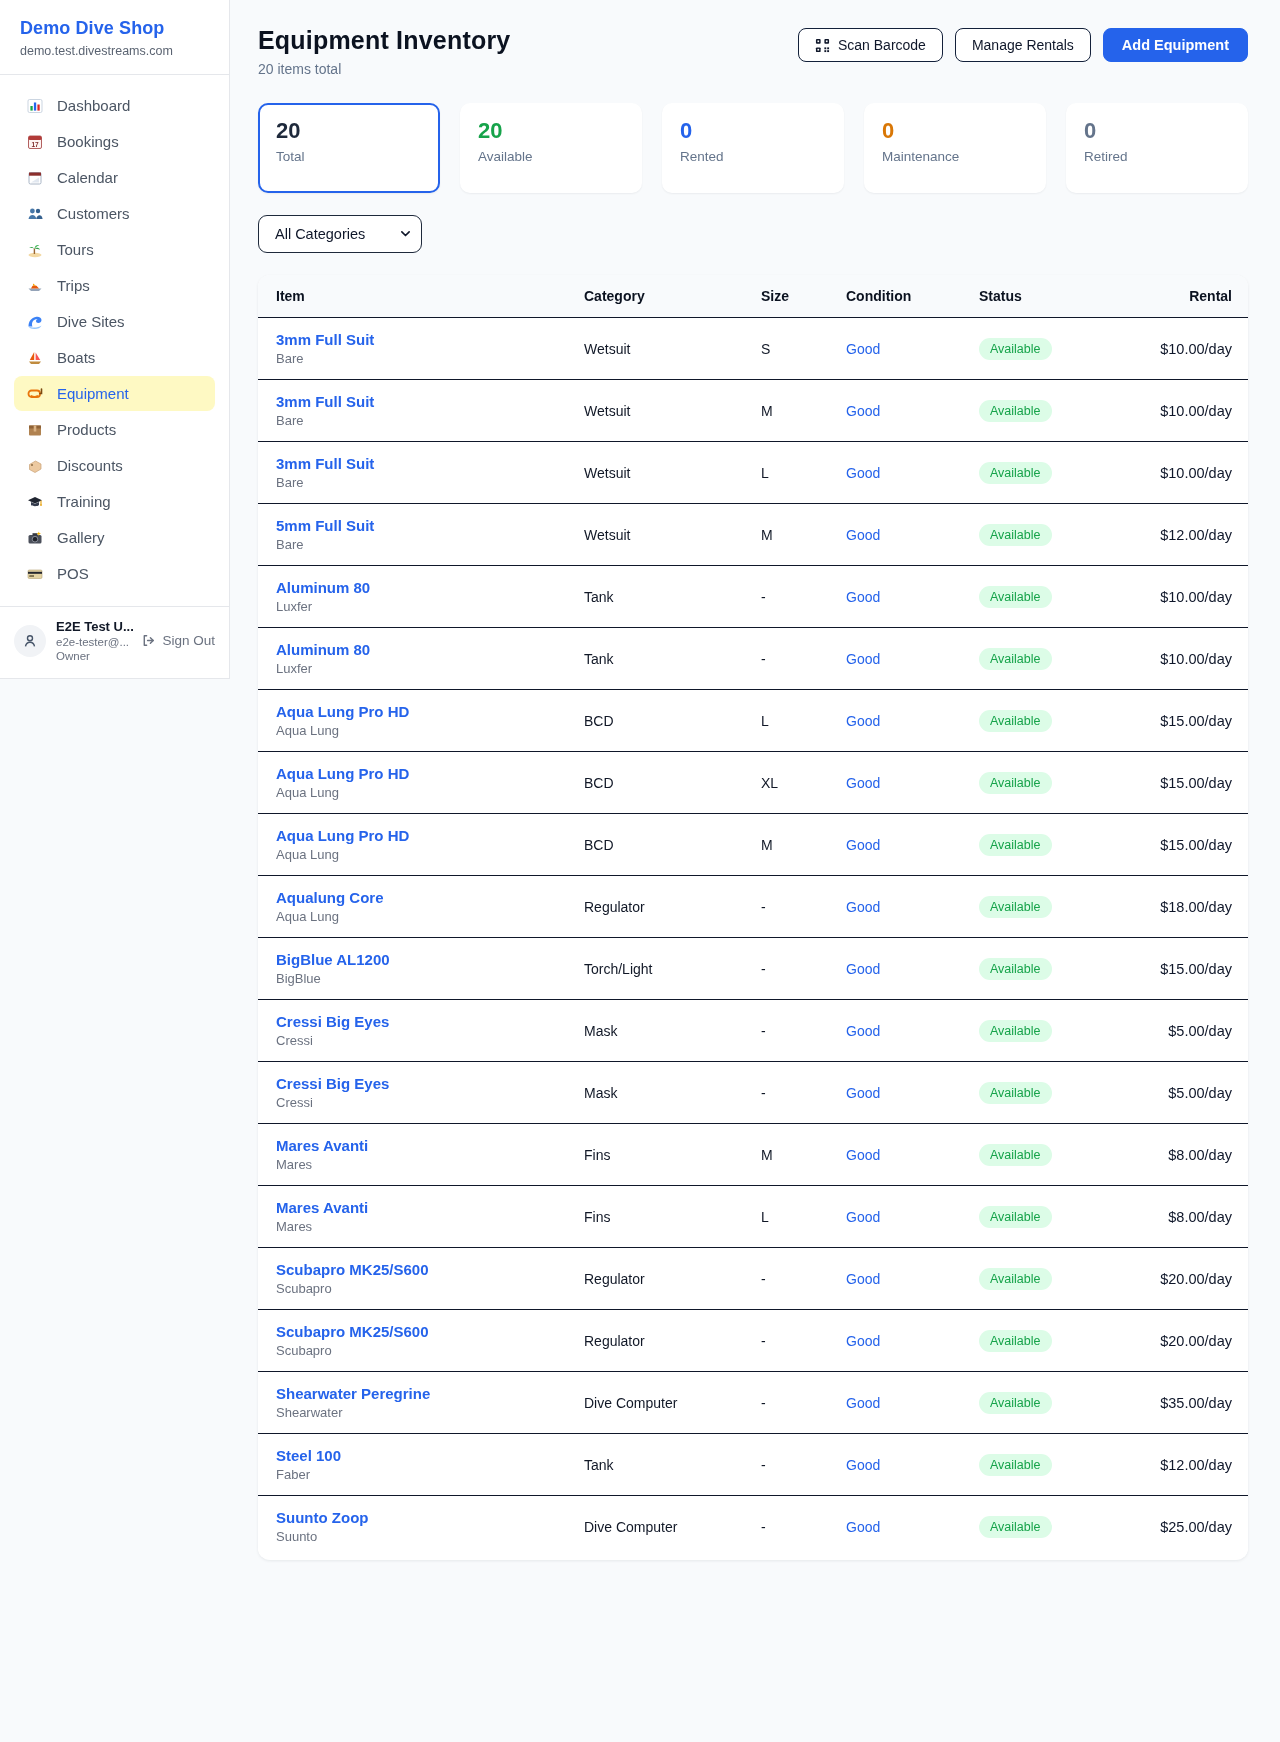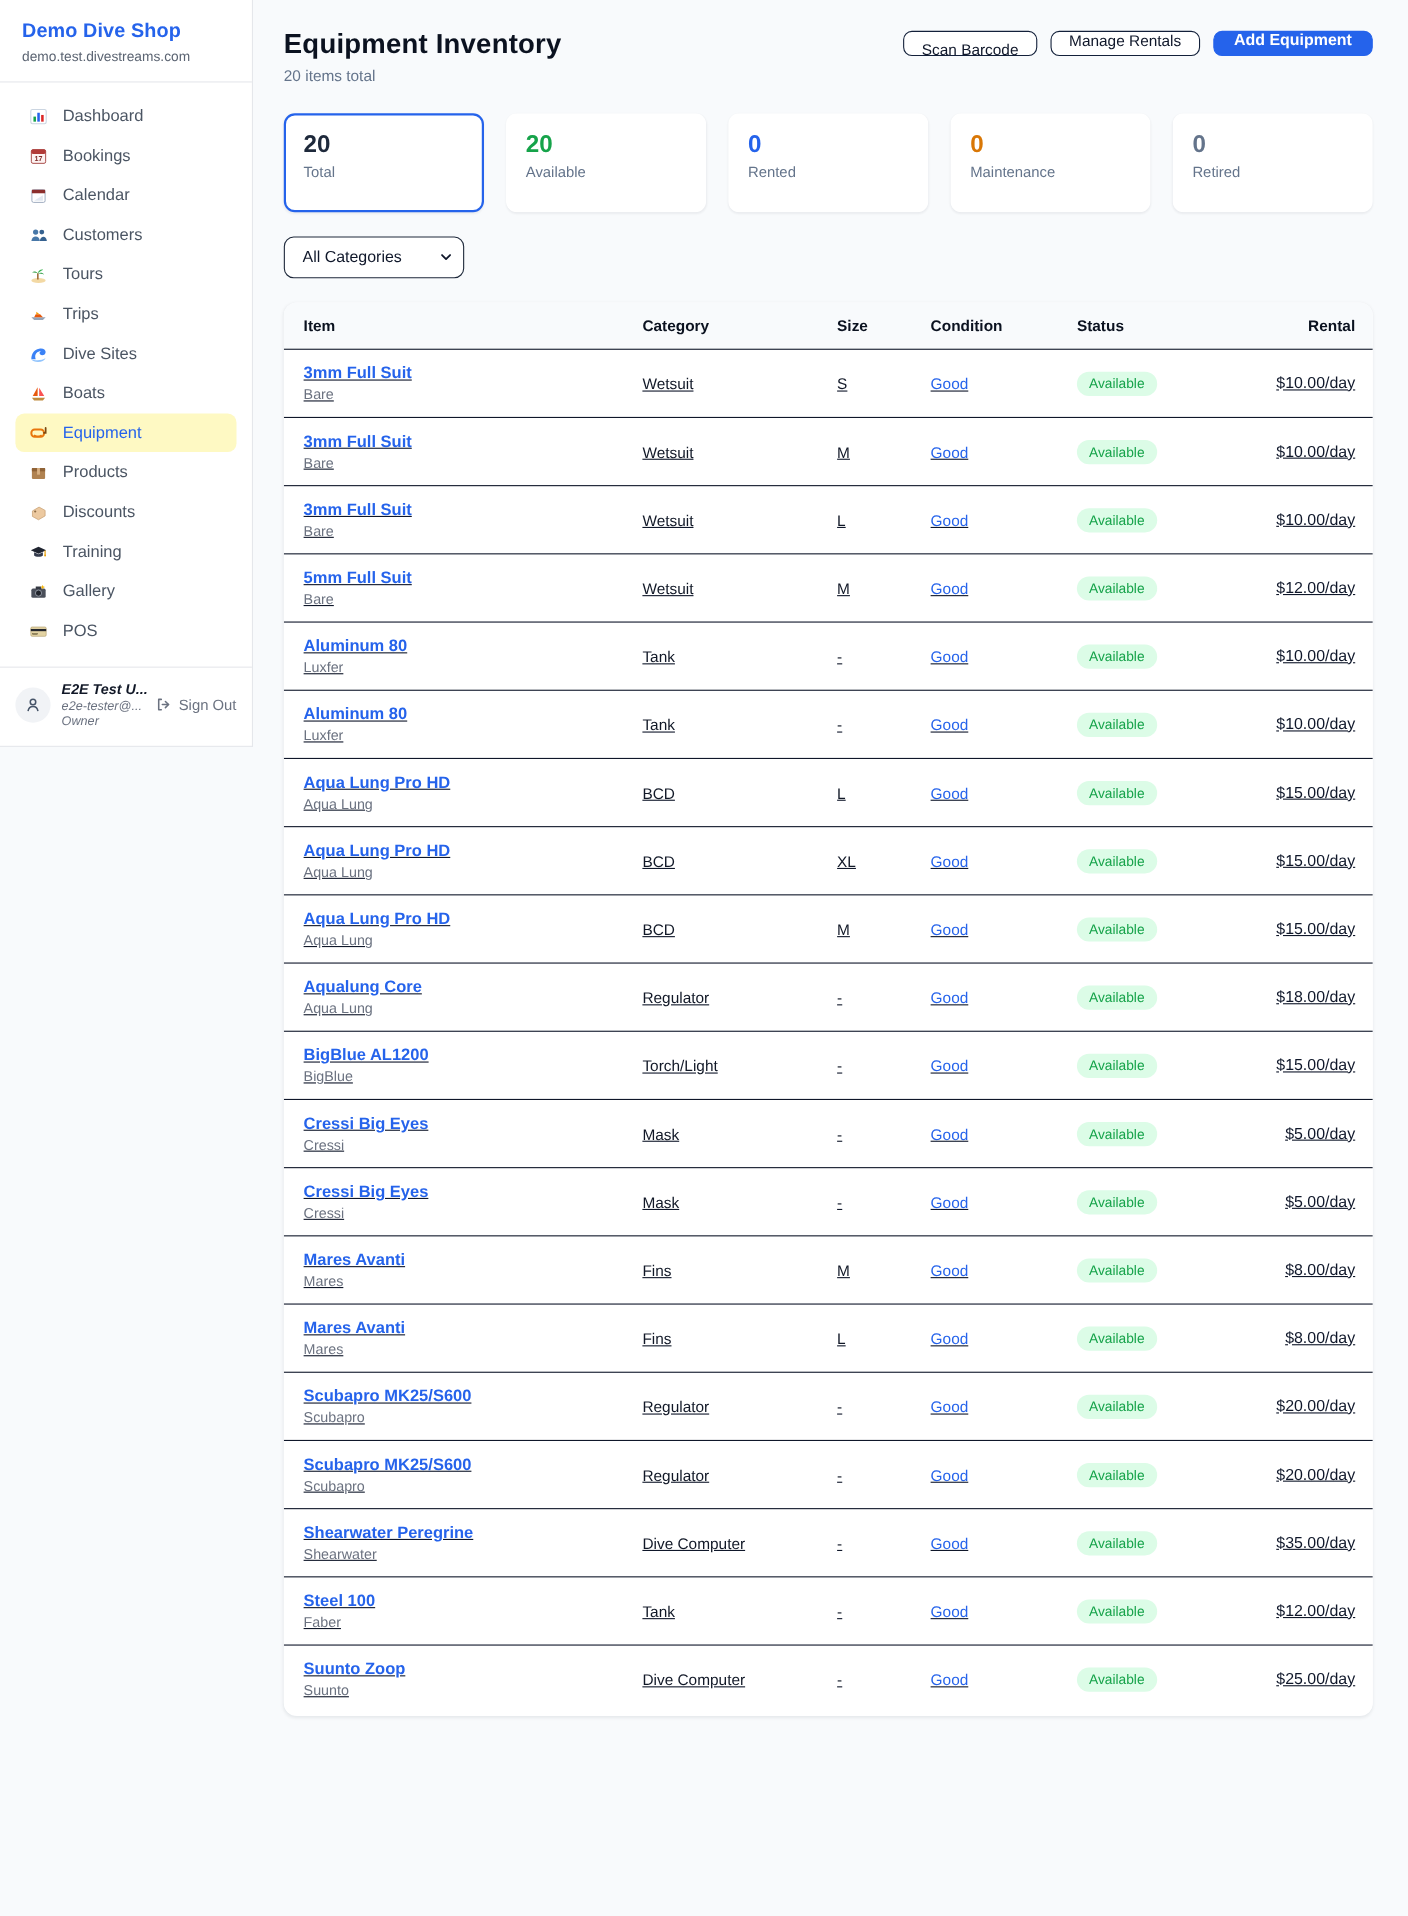--- a/index.html
+++ b/index.html
@@ -28,37 +28,36 @@
   .nav-icon { width:18px; height:16px; display:inline-flex; align-items:center; justify-content:center; }
   .nav-icon svg { width:16px; height:16px; display:block; }
   .user-block {
     border-top:1px solid #e5e7eb; padding:12px 14px 16px 14px;
     display:flex; align-items:center; gap:10px;
   }
   .avatar {
     width:32px; height:32px; border-radius:50%; background:#f1f3f6;
     display:flex; align-items:center; justify-content:center; flex:0 0 32px;
   }
-  .user-meta { min-width:0; flex:1;font-style:italic; }
+  .user-meta { min-width:0; flex:1; }
   .user-name { font-size:13px; font-weight:700; color:#111827; white-space:nowrap; }
   .user-email, .user-role { font-size:11.5px; color:#6b7280; margin-top:2px; white-space:nowrap; }
   .signout { display:flex; align-items:center; gap:6px; color:#6b7280; font-size:13.5px; cursor:pointer; white-space:nowrap; }
 
   
   .main { flex:1; padding:26px 32px 0 28px; }
   .topbar { display:flex; justify-content:space-between; align-items:flex-start; }
   .page-title { font-size:25px; font-weight:800; letter-spacing:.2px; color:#0b1220; }
   .page-sub { font-size:14px; color:#64748b; margin-top:6px; }
   .top-actions { display:flex; gap:12px; align-items:center; margin-top:2px; }
   .btn {
-    height:23px; display:inline-flex; align-items:center; gap:8px;
+    height:34px; display:inline-flex; align-items:center; gap:8px;
     padding:0 16px; border-radius:8px; font-size:14px; cursor:pointer;
     background:#fff; border:1px solid #13203a; color:#0f172a;
     font-family:inherit;
-    flex-direction:column;
   }
   .btn-primary { background:#2563eb; border-color:#2563eb; color:#fff; font-weight:600; font-size:14.5px; padding:0 18px; }
 
   
   .stats { display:grid; grid-template-columns:repeat(5,1fr); gap:20px; margin-top:26px; }
   .stat-card {
     background:#fff; border-radius:10px; padding:13px 16px 14px 16px; height:90px;
     border:2px solid transparent; box-shadow:0 1px 2px rgba(15,23,42,.06);
     cursor:pointer;
   }
@@ -86,21 +85,21 @@
   .table-card {
     background:#fff; border-radius:12px; margin-top:22px;
     box-shadow:0 1px 3px rgba(15,23,42,.08); overflow:hidden; padding-bottom:3px;
   }
   .tgrid {
     display:grid; grid-template-columns:308px 177px 85px 133px 120px 1fr;
     align-items:center; padding:0 16px 0 18px;
   }
   .thead { height:42px; background:#f8fafc; font-size:14px; font-weight:700; color:#0b1220; }
   .th-rental { text-align:right; }
-  .trow { height:62px; border-top:1px solid #0f172a; background:#fff;text-decoration:underline; }
+  .trow { height:62px; border-top:1px solid #0f172a; background:#fff; }
   .item-name { color:#2563eb; font-size:15px; font-weight:700; cursor:pointer; }
   .item-brand { color:#6b7280; font-size:13px; margin-top:3px; }
   .cell { font-size:14px; color:#111827; }
   .cond { color:#2563eb; font-size:14px; cursor:pointer; }
   .pill {
     display:inline-block; background:#dcfce7; color:#16a34a;
     font-size:12.5px; padding:4px 11px; border-radius:999px;
   }
   .rental { text-align:right; font-size:14.5px; color:#0f172a; }
 </style>

